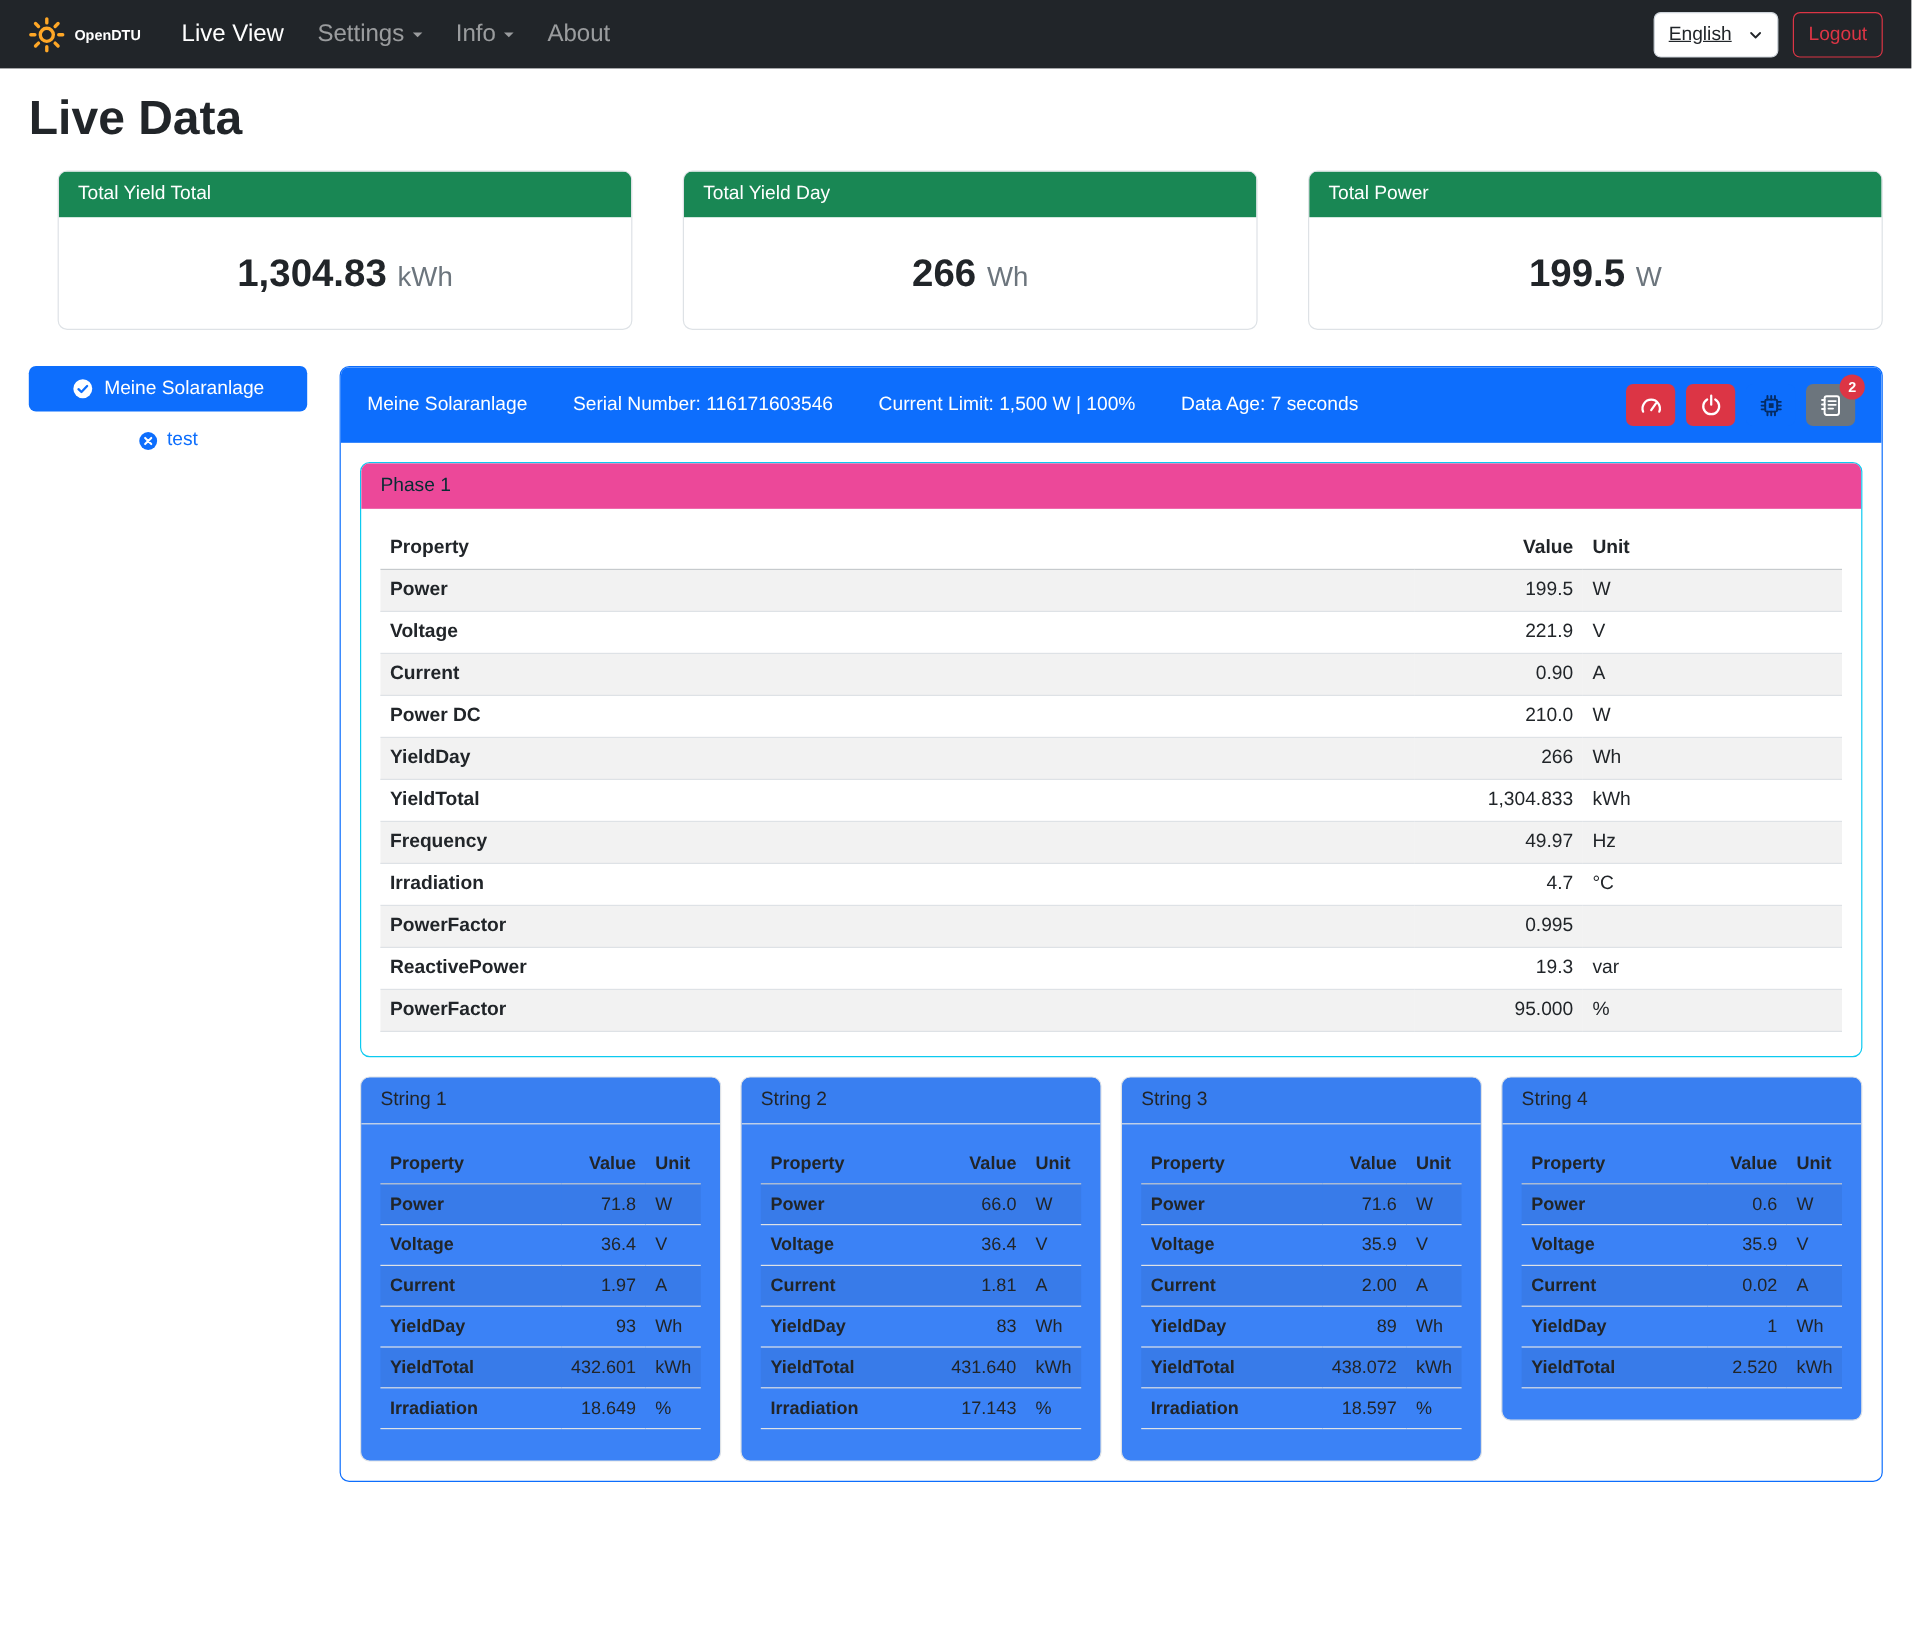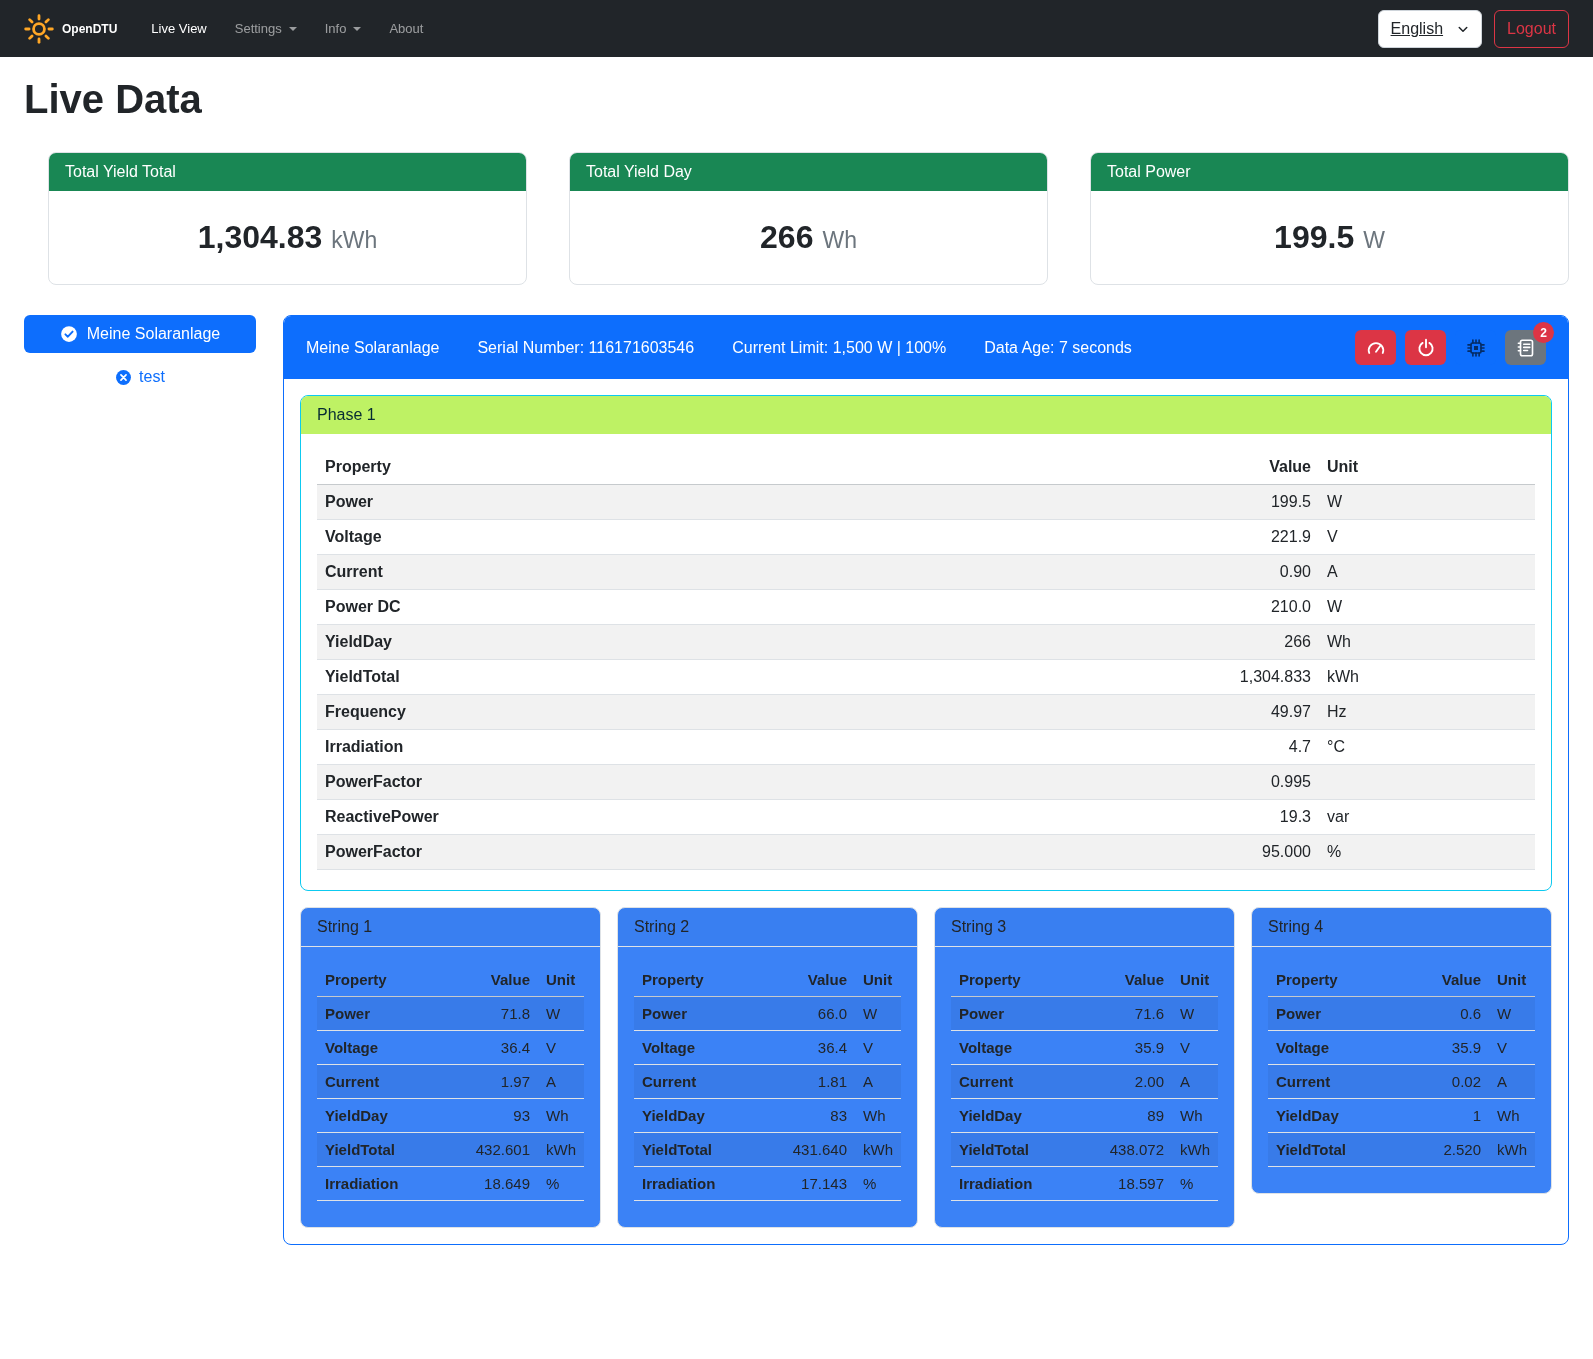--- a/index.html
+++ b/index.html
@@ -18,21 +18,21 @@
     display: flex;
     align-items: center;
     justify-content: space-between;
     padding: 0 24px;
   }
   .nav-left { display: flex; align-items: center; gap: 8px; }
   .brand { display: flex; align-items: center; gap: 8px; margin-right: 16px; cursor: pointer; }
   .brand-label { color: #fff; font-size: 12px; font-weight: 700; }
   .nav-link {
     color: rgba(255,255,255,.55);
-    font-size: 13px;
+    font-size: 20px;
     padding: 8px 10px;
     cursor: pointer;
     display: inline-flex;
     align-items: center;
     text-decoration: none;
   }
   .nav-link.active { color: #fff; }
   .caret {
     display: inline-block;
     width: 0; height: 0;
@@ -62,21 +62,21 @@
     border-radius: 6px;
     height: 38px;
     padding: 0 12px;
     font-size: 16px;
     font-family: inherit;
     cursor: pointer;
   }
 
   
   .container { padding: 14px 24px 30px; }
-  .page-title { font-size: 40px; font-weight: 600; margin: 6px 0 30px; }
+  .page-title { font-size: 40px; font-weight: 600; margin: 6px 0 20px; }
 
   
   .summary-row { display: flex; gap: 18px; }
   .summary-card {
     flex: 1;
     border: 1px solid #dee2e6;
     border-radius: 8px;
     overflow: hidden;
     background: #fff;
     margin-left: 24px;
@@ -171,21 +171,21 @@
     font-weight: 700;
     display: flex;
     align-items: center;
     justify-content: center;
   }
   .inverter-body { padding: 16px; }
 
   
   .phase-card { border: 1px solid #0dcaf0; border-radius: 8px; overflow: hidden; }
   .phase-card .card-header {
-    background: #bef264;
+    background: #ec4899;
     color: #062c33;
     padding: 10px 16px;
     font-size: 16px;
   }
   .phase-card .card-body { padding: 16px 16px 6px; }
 
   
   table { width: 100%; border-collapse: collapse; margin-bottom: 14px; }
   th, td { padding: 8px; text-align: left; border-bottom: 1px solid #dee2e6; font-weight: 400; }
   thead th { font-weight: 700; border-bottom-color: #c6cacd; }

